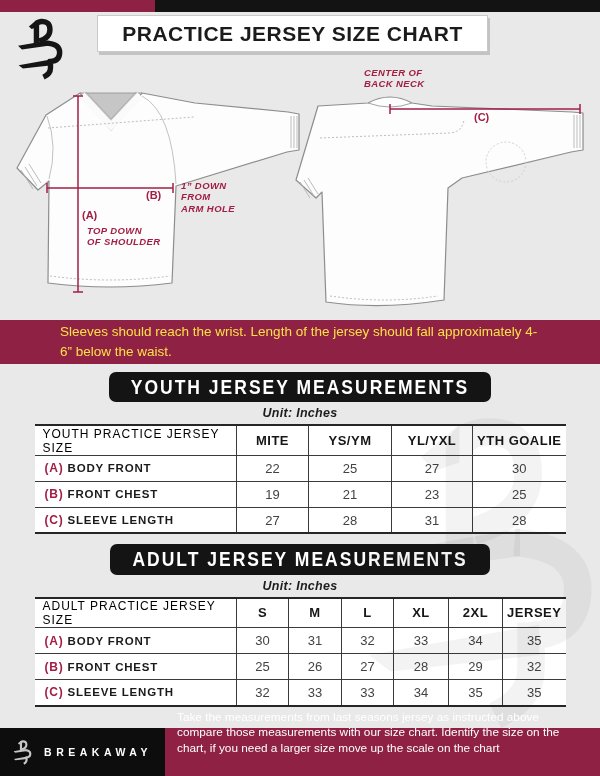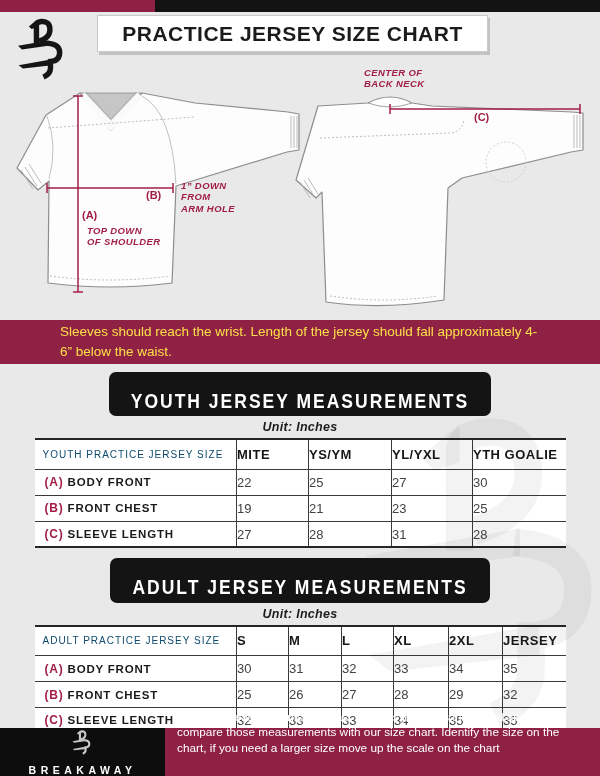--- a/index.html
+++ b/index.html
@@ -41,55 +41,55 @@
   .notice{
     height:44px;background:var(--maroon-dark);color:#fde047;
     display:flex;align-items:center;justify-content:center;text-align:left;
     font-size:13.5px;line-height:1.5;
   }
   .notice span{max-width:480px;display:block;}
   
   .banner-wrap{margin-top:8px;text-align:center;line-height:0;}
   .banner{
     display:inline-block;background:#141414;color:#fff;border-radius:7px;
-    padding:20px 22px 5px;font-size:17.5px;font-weight:700;letter-spacing:2px;line-height:1.1;
+    padding:6px 22px 5px;font-size:17.5px;font-weight:700;letter-spacing:2px;line-height:1.1;
     white-space:nowrap;
   }
   .banner-text{display:inline-block;transform:scaleY(1.12);}
   .unit{
     text-align:center;font-style:italic;font-weight:700;font-size:12.5px;
     margin:4px 0 4px;color:#1d1d1d;letter-spacing:.3px;
   }
   
   table.tbl{
     width:531px;margin:0 auto;border-collapse:collapse;background:#fff;table-layout:fixed;
     border-top:2px solid #262626;border-bottom:2px solid #262626;
   }
-  .tbl th,.tbl td{text-align:left;vertical-align:middle;}
+  .tbl th,.tbl td{text-align:center;vertical-align:middle;}
   .tbl th+th,.tbl td+td{border-left:1px solid #3a3a3a;}
   .tbl tbody tr{border-top:1px solid #3a3a3a;}
   .tbl thead th{height:30px;font-size:13px;font-weight:700;color:#161616;letter-spacing:.5px;}
-  .tbl thead th.lbl{font-size:10px;font-weight:400;color:#0c4a6e;letter-spacing:1px;text-align:left;padding-left:8px;}
+  .tbl thead th.lbl{font-size:12px;font-weight:400;color:#000000;letter-spacing:1px;text-align:left;padding-left:8px;}
   .tbl tbody td{height:26px;font-size:13px;color:#424242;margin-top:27px;}
   .tbl tbody td.lbl{text-align:left;padding-left:10px;font-size:11.5px;font-weight:600;color:#1a1a1a;letter-spacing:.8px;}
   .tbl .key{color:var(--maroon);font-weight:800;font-size:12px;margin-right:4px;}
   .youth th:nth-child(1){width:202px}.youth th:nth-child(2){width:72px}
   .youth th:nth-child(3){width:83px}.youth th:nth-child(4){width:81px}.youth th:nth-child(5){width:93px}
   .adult th:nth-child(1){width:202px}.adult th:nth-child(2){width:52px}
   .adult th:nth-child(3){width:53px}.adult th:nth-child(4){width:52px}
   .adult th:nth-child(5){width:55px}.adult th:nth-child(6){width:54px}.adult th:nth-child(7){width:63px}
   .adult-section .banner-wrap{margin-top:10px;}
   
   .watermark{
     position:absolute;right:-48px;top:402px;width:300px;height:330px;
     color:rgba(45,45,45,.055);z-index:6;pointer-events:none;
   }
   
   .footer{position:absolute;left:0;bottom:0;width:600px;height:48px;display:flex;z-index:7;}
-  .footer-brand{width:165px;background:#0d0d0d;display:flex;align-items:center;justify-content:center;gap:9px;flex-direction:column;}
+  .footer-brand{width:165px;background:#0d0d0d;display:flex;align-items:center;justify-content:center;gap:9px;}
   .footer-brand svg{width:22px;height:26px;color:#c6c6c6;}
   .brand-text{color:#fff;font-size:10.5px;font-weight:700;letter-spacing:4.5px;}
   .footer-note{
     flex:1;background:var(--maroon-dark);color:#fff;display:flex;align-items:flex-end;
     padding:19px 12px;font-size:11.8px;line-height:1.34;
   }
 </style>
 </head>
 <body>
 

